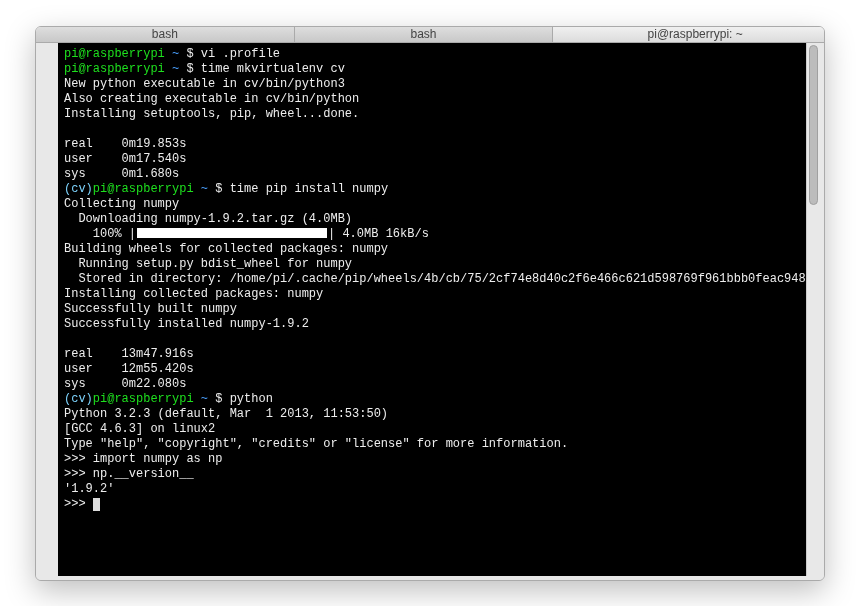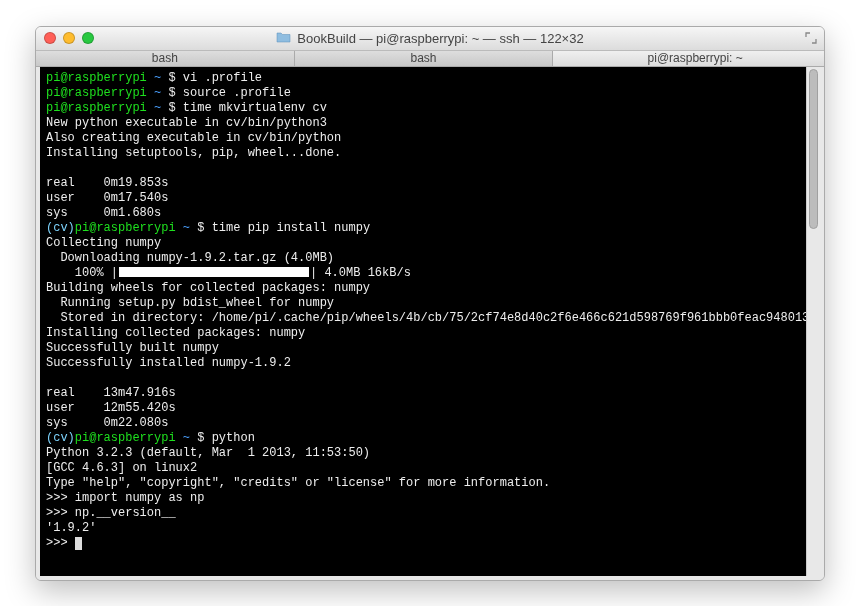--- a/index.html
+++ b/index.html
@@ -82,20 +82,21 @@
     display: flex;
   }
   .terminal {
     flex: 1;
     background: #000;
     color: #eee;
     font-size: 12px;
     line-height: 15px;
     padding: 4px 6px;
     overflow: hidden;
+    margin-left: 18px;
   }
   .scrollbar {
     width: 14px;
     background: #e8e8e8;
     border-left: 1px solid #ccc;
     position: relative;
   }
   .scroll-thumb {
     position: absolute;
     left: 2px; right: 2px;
@@ -121,57 +122,36 @@
     display: inline-block;
     width: 7px; height: 13px;
     background: #ddd;
     vertical-align: text-bottom;
   }
 </style>
 </head>
 <body>
 
 <div class="window">
-  <div class="titlebar">
-    <div class="controls">
-      <div class="ctrl red"></div>
-      <div class="ctrl yellow"></div>
-      <div class="ctrl green"></div>
-    </div>
-    <div class="title-wrap">
-      <span class="folder-icon">
-        <svg width="15" height="12" viewBox="0 0 15 12">
-            <path fill="#8fbde0" stroke="#5a8fb8" stroke-width="0.5" d="M1 2 h4 l1.5 1.5 H14 V11 H1 Z"></path>
-          </svg>
-      </span>
-      <span>BookBuild — pi@raspberrypi: ~ — ssh — 122×32</span>
-    </div>
-    <div class="maximize-btn">
-      <svg width="14" height="14" viewBox="0 0 14 14" stroke="#888" fill="none" stroke-width="1.3">
-        <path d="M2 6 V2 H6 M8 12 H12 V8"></path>
-      </svg>
-    </div>
-  </div>
 
   <div class="tabbar">
     <div class="tab">
         <span>bash</span>
       </div>
     <div class="tab">
         <span>bash</span>
       </div>
     <div class="tab active">
         <span>pi@raspberrypi: ~</span>
       </div>
   </div>
 
   <div class="term-wrap">
     <div class="terminal">
       <div class="line"><span class="prompt">pi@raspberrypi</span> <span class="tilde">~</span> <span class="dollar">$</span> <span class="cmd">vi .profile</span></div>
-      <div class="line"><span class="prompt">pi@raspberrypi</span> <span class="tilde">~</span> <span class="dollar">$</span> <span class="cmd">source .profile</span></div>
       <div class="line"><span class="prompt">pi@raspberrypi</span> <span class="tilde">~</span> <span class="dollar">$</span> <span class="cmd">time mkvirtualenv cv</span></div>
       <div class="line">New python executable in cv/bin/python3</div>
       <div class="line">Also creating executable in cv/bin/python</div>
       <div class="line">Installing setuptools, pip, wheel...done.</div>
       <div class="line">&nbsp;</div>
       <div class="line">real    0m19.853s</div>
       <div class="line">user    0m17.540s</div>
       <div class="line">sys     0m1.680s</div>
       <div class="line"><span class="venv">(cv)</span><span class="prompt">pi@raspberrypi</span> <span class="tilde">~</span> <span class="dollar">$</span> <span class="cmd">time pip install numpy</span></div>
       <div class="line">Collecting numpy</div>

